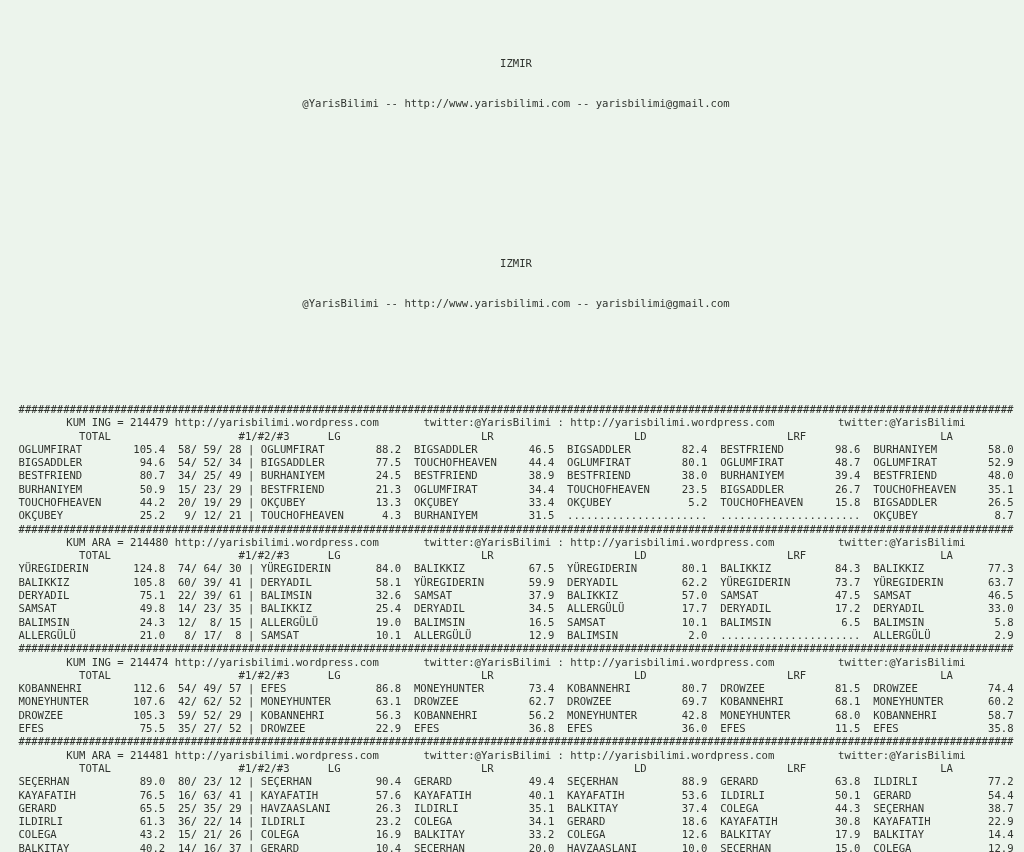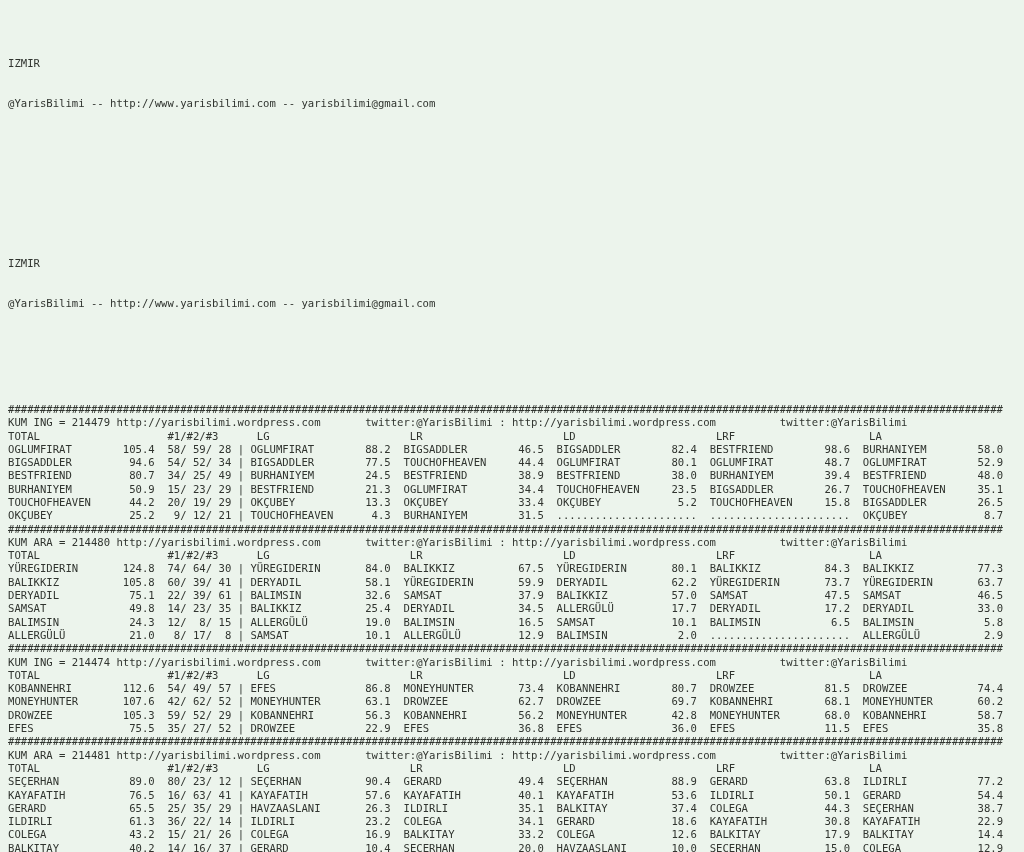--- a/index.html
+++ b/index.html
@@ -17,20 +17,21 @@
     padding: 4px 0 0 8px;
     font-family: "DejaVu Sans Mono", "Liberation Mono", monospace;
     font-size: 10.6px;
     line-height: 13.3px;
     color: #30342f;
     white-space: pre;
   }
   .ln {
     height: 13.3px;
     white-space: pre;
+    text-align: center;
   }
 </style>
 </head>
 <body>
 
 <div class="terminal">
   <div>
     <div class="ln">IZMIR</div>
     <div class="ln">@YarisBilimi -- http://www.yarisbilimi.com -- yarisbilimi@gmail.com</div>
     <div class="ln"></div>

